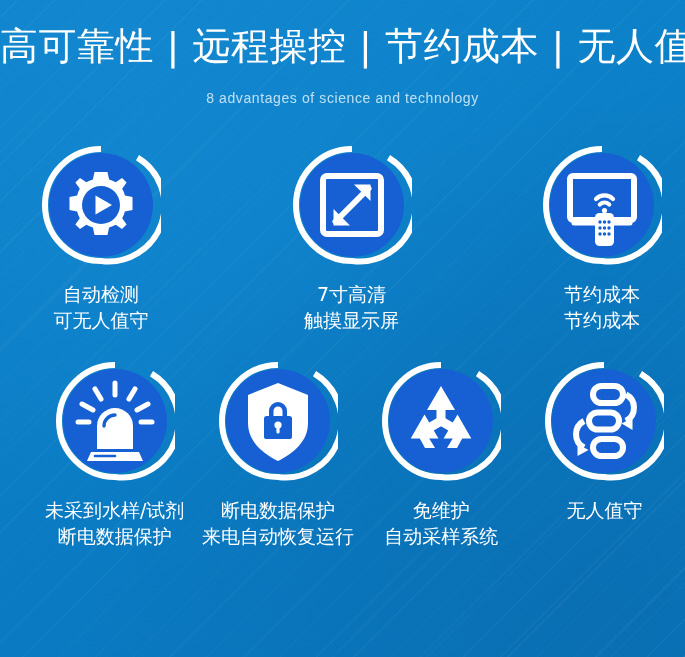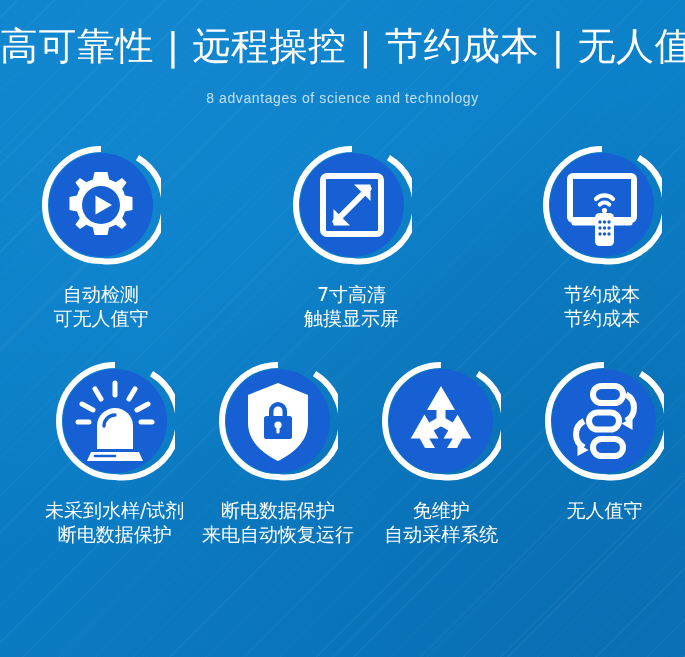--- a/index.html
+++ b/index.html
@@ -140,21 +140,21 @@
   }
   .caption {
     margin-top: 16px;
     text-align: center;
     color: #ffffff;
     font-size: 19px;
     line-height: 26px;
     white-space: nowrap;
     font-family: "DejaVu Sans", "Liberation Sans", sans-serif;
   }
-  .caption .l2 { display: block; font-family: Liberation Mono, monospace; }
+  .caption .l2 { display: block; }
   
   .row-2 .caption { overflow: visible; }
 </style>
 </head>
 <body>
 
 <div id="poster">
 
   <div class="streaks"></div>
   <div class="streaks-2"></div>

